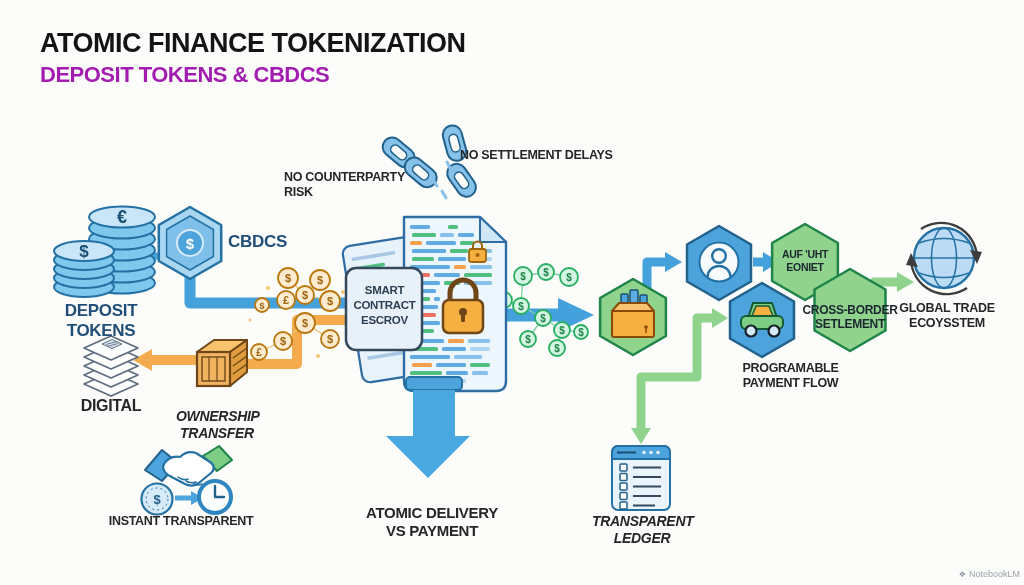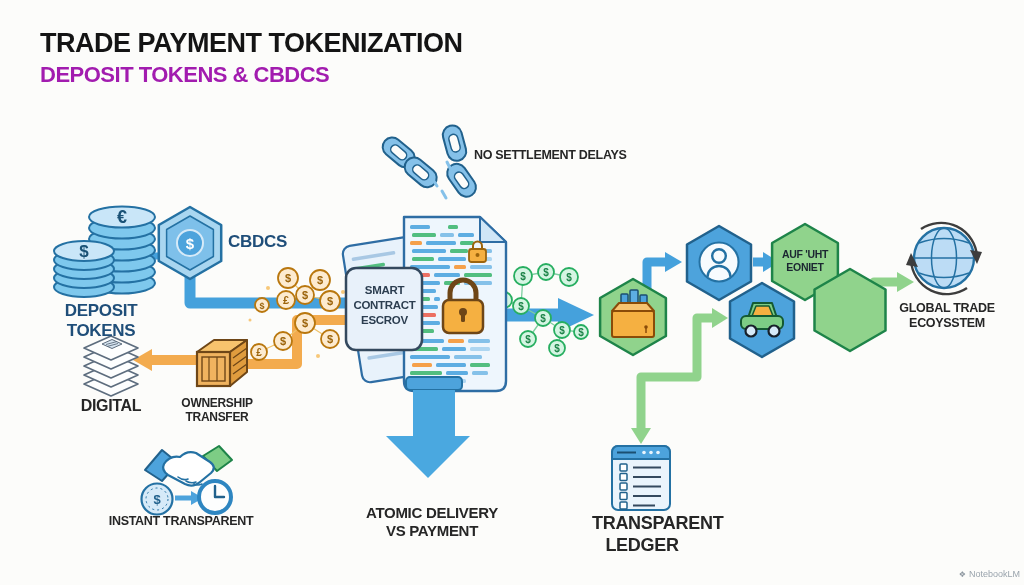--- a/index.html
+++ b/index.html
@@ -356,45 +356,51 @@
           <path d="M633,486.5 H661" stroke="#34495e" stroke-width="2"></path>
       <rect x="620" y="492.5" width="7" height="7" rx="1" fill="#ffffff" stroke="#21618c" stroke-width="1.5"></rect>
           <path d="M633,496 H661" stroke="#34495e" stroke-width="2"></path>
       <rect x="620" y="502" width="7" height="7" rx="1" fill="#ffffff" stroke="#21618c" stroke-width="1.5"></rect>
           <path d="M633,505.5 H655" stroke="#34495e" stroke-width="2"></path>
     </g>
   </g>
 
 </svg>
 
-<div class="title">TRADE PAYMENT TOKENIZATION</div>
+<div class="title">ATOMIC FINANCE TOKENIZATION</div>
 <div class="subtitle">DEPOSIT TOKENS &amp; CBDCS</div>
 
 <div class="lbl center navy" style="left:40px;top:301px;width:122px;font-size:17px;">DEPOSIT TOKENS</div>
 <div class="lbl navy" style="left:228px;top:232px;font-size:17px;">CBDCS</div>
 
-<div class="lbl" style="left:474px;top:148px;font-size:12.5px;">NO SETTLEMENT DELAYS</div>
+<div class="lbl" style="left:284px;top:170px;font-size:12.5px;">NO COUNTERPARTY
+RISK</div>
+<div class="lbl" style="left:460px;top:148px;font-size:12.5px;">NO SETTLEMENT DELAYS</div>
 
 <div class="lbl center" style="left:347px;top:283px;width:75px;font-size:11.5px;line-height:1.3;color:#2c3e50;">SMART
 CONTRACT
 ESCROV</div>
 
 <div class="lbl center" style="left:80px;top:396px;width:62px;font-size:16px;">DIGITAL</div>
-<div class="lbl center" style="left:176px;top:396px;width:82px;font-size:12px;">OWNERSHIP
+<div class="lbl center" style="left:176px;top:408px;width:82px;font-size:14px;font-style:italic;">OWNERSHIP
 TRANSFER</div>
 <div class="lbl center" style="left:105px;top:514px;width:152px;font-size:12.5px;">INSTANT TRANSPARENT</div>
 
 <div class="lbl center" style="left:352px;top:504px;width:160px;font-size:15px;">ATOMIC DELIVERY
 VS PAYMENT</div>
 
 <div class="lbl center" style="left:772px;top:248px;width:66px;font-size:10.5px;color:#1b2631;">AUF 'UHT
 EONIET</div>
+<div class="lbl center" style="left:797px;top:303px;width:106px;font-size:12px;color:#1b2631;">CROSS-BORDER
+SETLEMENT</div>
+<div class="lbl center" style="left:728px;top:361px;width:125px;font-size:12.5px;">PROGRAMABLE
+PAYMENT FLOW</div>
 <div class="lbl center" style="left:897px;top:301px;width:100px;font-size:12.5px;">GLOBAL TRADE
 ECOYSSTEM</div>
-<div class="lbl center" style="left:592px;top:513px;width:100px;font-size:18px;">TRANSPARENT
+<div class="lbl center" style="left:592px;top:513px;width:100px;font-size:14px;font-style:italic;">TRANSPARENT
 LEDGER</div>
 
 <div class="watermark">
   <span class="wicon">❖</span>
   <span>NotebookLM</span>
 </div>
 
 </div>
 
 </body></html>

